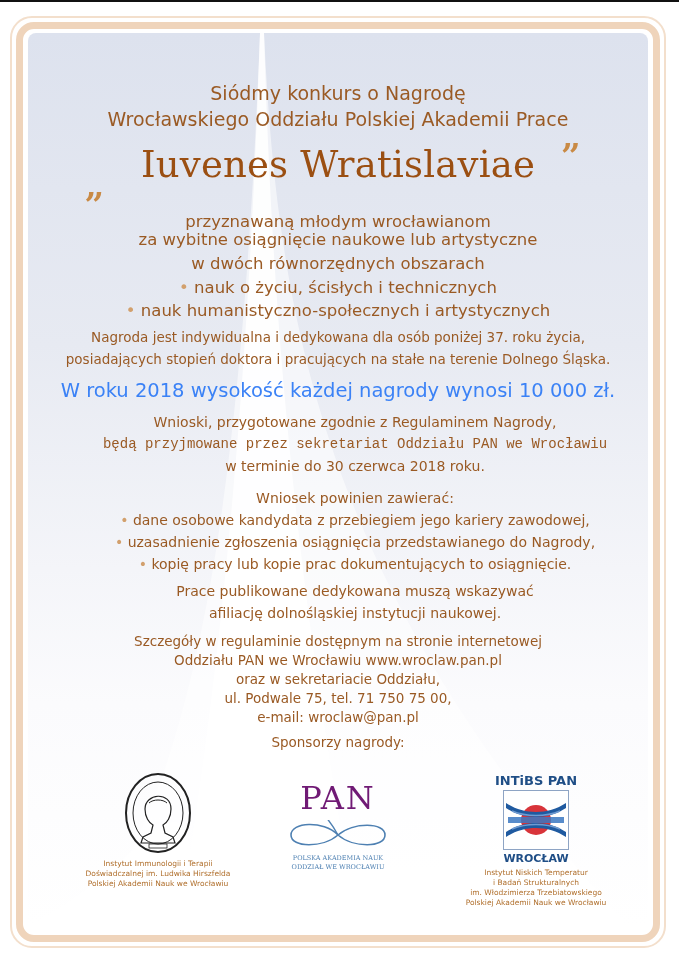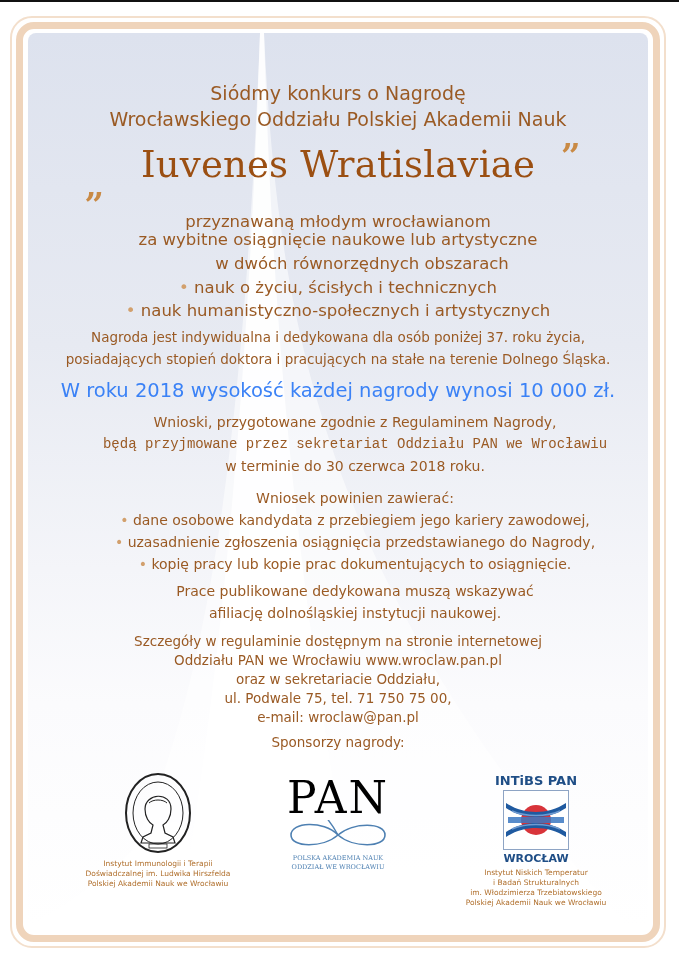--- a/index.html
+++ b/index.html
@@ -32,21 +32,21 @@
   .h-sub { font-size: 19px; color: #9a5a24; text-align: center; }
   .h-title { font-family: "DejaVu Serif", serif; font-size: 37px; color: #9b4f12; letter-spacing: 0.2px; }
   .quote { font-family: "DejaVu Serif", serif; font-weight: bold; color: #c98a45; font-size: 34px; position: absolute; }
   .l17 { font-size: 16.5px; color: #9a5a24; }
   .l13 { font-size: 13.5px; color: #9a5a24; }
   .l14 { font-size: 14px; color: #9a5a24; padding-left: 17px; }
   .l20 { font-size: 19.5px; color: #3b82f6; }
   .bullet { color: #d2a06d; }
   .sponsor { position: absolute; text-align: center; }
   .cap { font-size: 7.5px; color: #b06f2c; line-height: 10px; white-space: nowrap; }
-  .pan-word { font-family: "DejaVu Serif", serif; font-size: 44px; color: #000000; letter-spacing: 2px; line-height: 44px; }
+  .pan-word { font-family: "DejaVu Serif", serif; font-size: 32px; color: #701a75; letter-spacing: 2px; line-height: 44px; }
   .pan-cap { font-family: "DejaVu Serif", serif; font-size: 6.5px; color: #4e80b2; line-height: 9px; white-space: nowrap; }
   .intibs-title { font-family: "DejaVu Sans", sans-serif; font-weight: bold; font-size: 13px; color: #1f4e86; }
   .intibs-box { width: 64px; height: 58px; border: 1px solid #8ea4c4; margin: 2px auto 2px auto; background: #fff; position: relative; }
 </style>
 </head>
 <body>
 
 <div class="topline"></div>
 <div class="frame-outer"></div>
 <div class="frame-mid"></div>
@@ -54,29 +54,29 @@
 <div class="panel">
   <svg class="spire" viewBox="0 0 620 893" preserveAspectRatio="none">
     <path d="M232 0 L236 0 C 250 300, 300 560, 600 893 L 60 893 C 150 760, 210 560, 232 0 Z" fill="#ffffff" opacity="0.55"></path>
     <path d="M232 0 L236 0 C 244 260, 262 520, 330 893 L 150 893 C 200 600, 222 300, 232 0 Z" fill="#ffffff" opacity="0.85"></path>
     <path d="M0 893 C 140 820, 160 700, 170 893 Z" fill="#ffffff" opacity="0.5"></path>
   </svg>
 </div>
 
 <div class="content">
   <div class="t h-sub" style="top:49px;">Siódmy konkurs o Nagrodę</div>
-  <div class="t h-sub" style="top:75px;">Wrocławskiego Oddziału Polskiej Akademii Nauk</div>
+  <div class="t h-sub" style="top:75px;">Wrocławskiego Oddziału Polskiej Akademii Prace</div>
 
   <span class="quote" style="left:57px; top:132px;">„</span>
   <div class="t h-title" style="top:110px;">Iuvenes Wratislaviae</div>
   <span class="quote" style="left:533px; top:103px;">”</span>
 
   <div class="t l17" style="top:179px;">przyznawaną młodym wrocławianom</div>
   <div class="t l17" style="top:197px;">za wybitne osiągnięcie naukowe lub artystyczne</div>
-  <div class="t l17" style="top:221px;padding-left:24px;">w dwóch równorzędnych obszarach</div>
+  <div class="t l17" style="top:221px;">w dwóch równorzędnych obszarach</div>
   <div class="t l17" style="top:245px;">
     <span class="bullet">•</span>
     <span>nauk o życiu, ścisłych i technicznych</span>
   </div>
   <div class="t l17" style="top:268px;">
     <span class="bullet">•</span>
     <span>nauk humanistyczno-społecznych i artystycznych</span>
   </div>
 
   <div class="t l13" style="top:296px;">Nagroda jest indywidualna i dedykowana dla osób poniżej 37. roku życia,</div>

